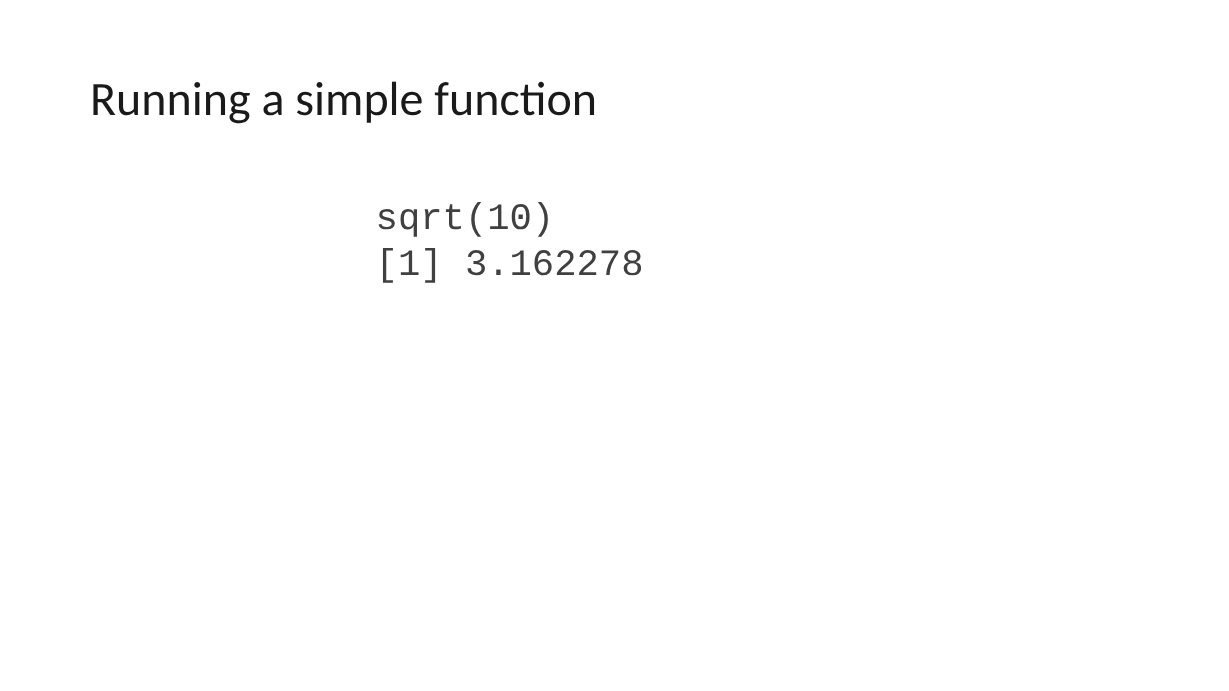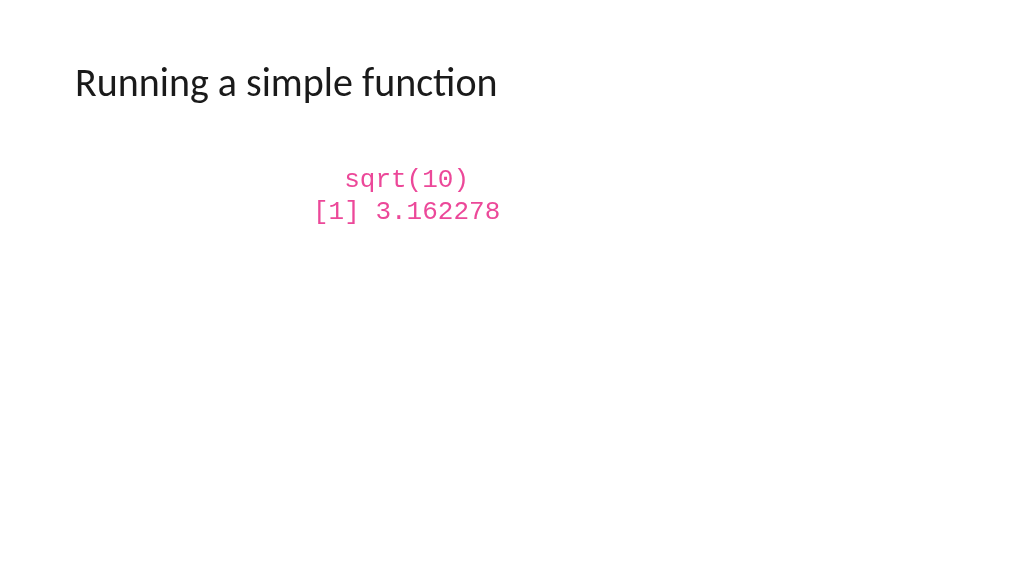--- a/index.html
+++ b/index.html
@@ -1,19 +1,18 @@
 <!DOCTYPE html>
 <html><head>
   <meta charset="utf-8">
   <style>
     * {
       margin: 0;
       padding: 0;
       box-sizing: border-box;
-      text-align: center;
     }
     body {
       width: 1024px;
       height: 576px;
       background: #ffffff;
       font-family: Calibri, Arial, sans-serif;
       position: relative;
       overflow: hidden;
     }
     .slide-title {
@@ -22,22 +21,22 @@
       left: 75px;
       font-size: 40px;
       font-weight: 400;
       color: #1a1a1a;
     }
     .code-block {
       position: absolute;
       top: 165px;
       left: 313px;
       font-family: Consolas, 'Courier New', monospace;
-      font-size: 26px;
-      color: #ec4899;
+      font-size: 31px;
+      color: #404040;
       line-height: 1.23;
       white-space: pre;
     }
   </style>
 </head>
 <body>
 
 <h1 class="slide-title">Running a simple function</h1>
 
 <div class="code-block"><span>sqrt(10)</span>

